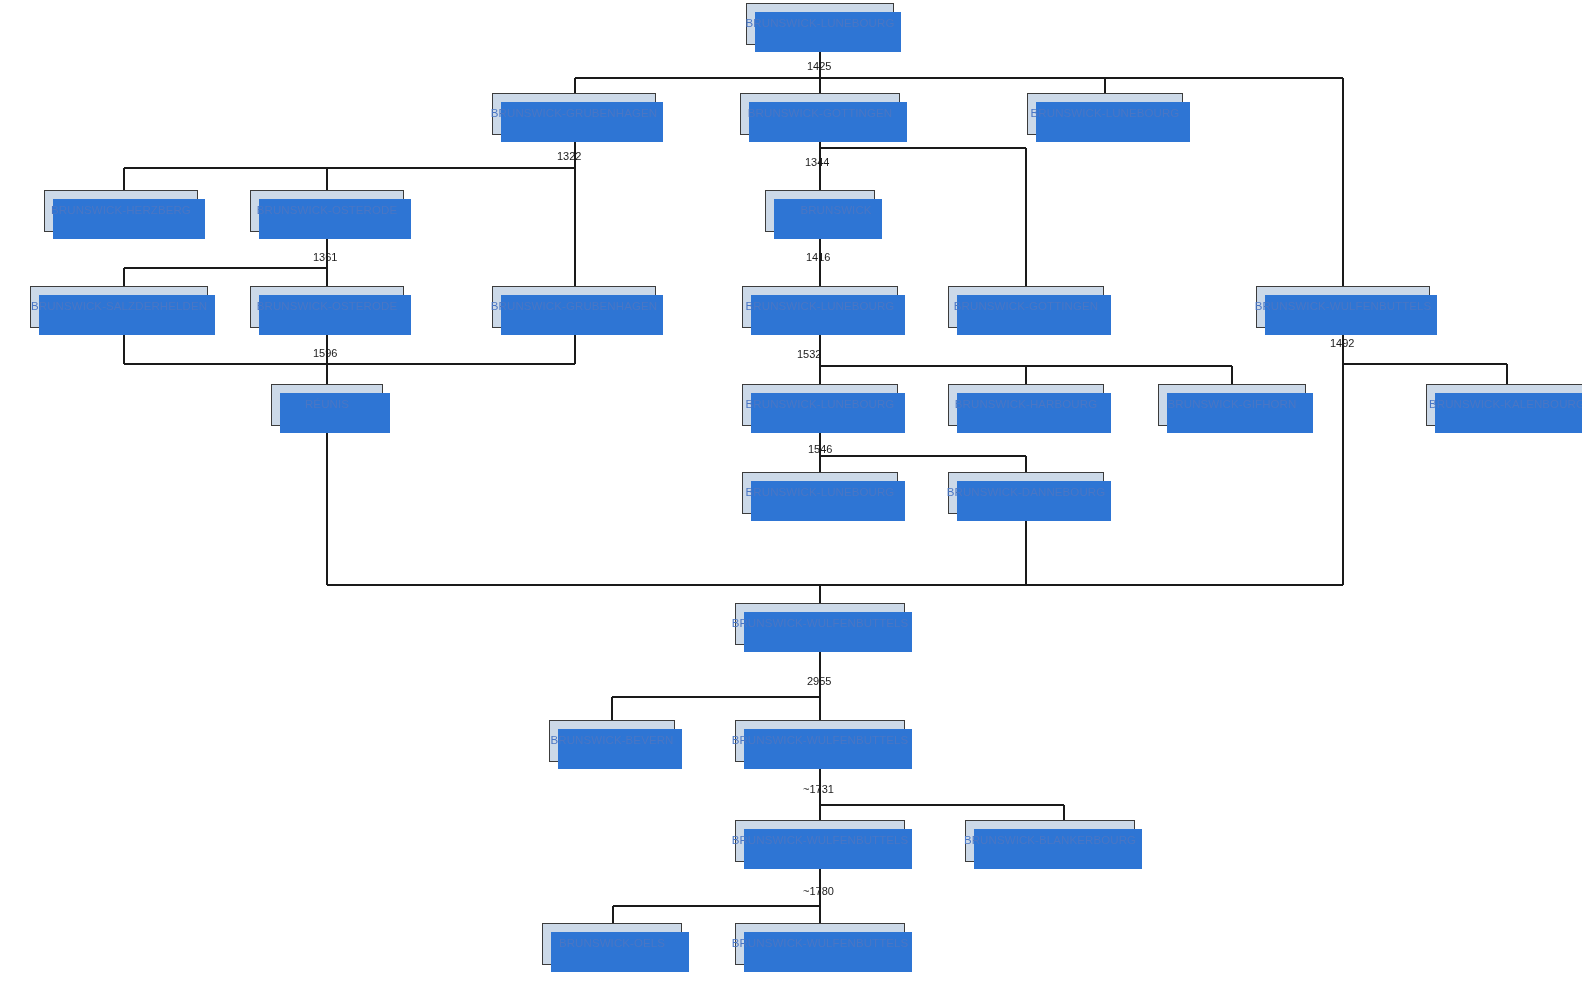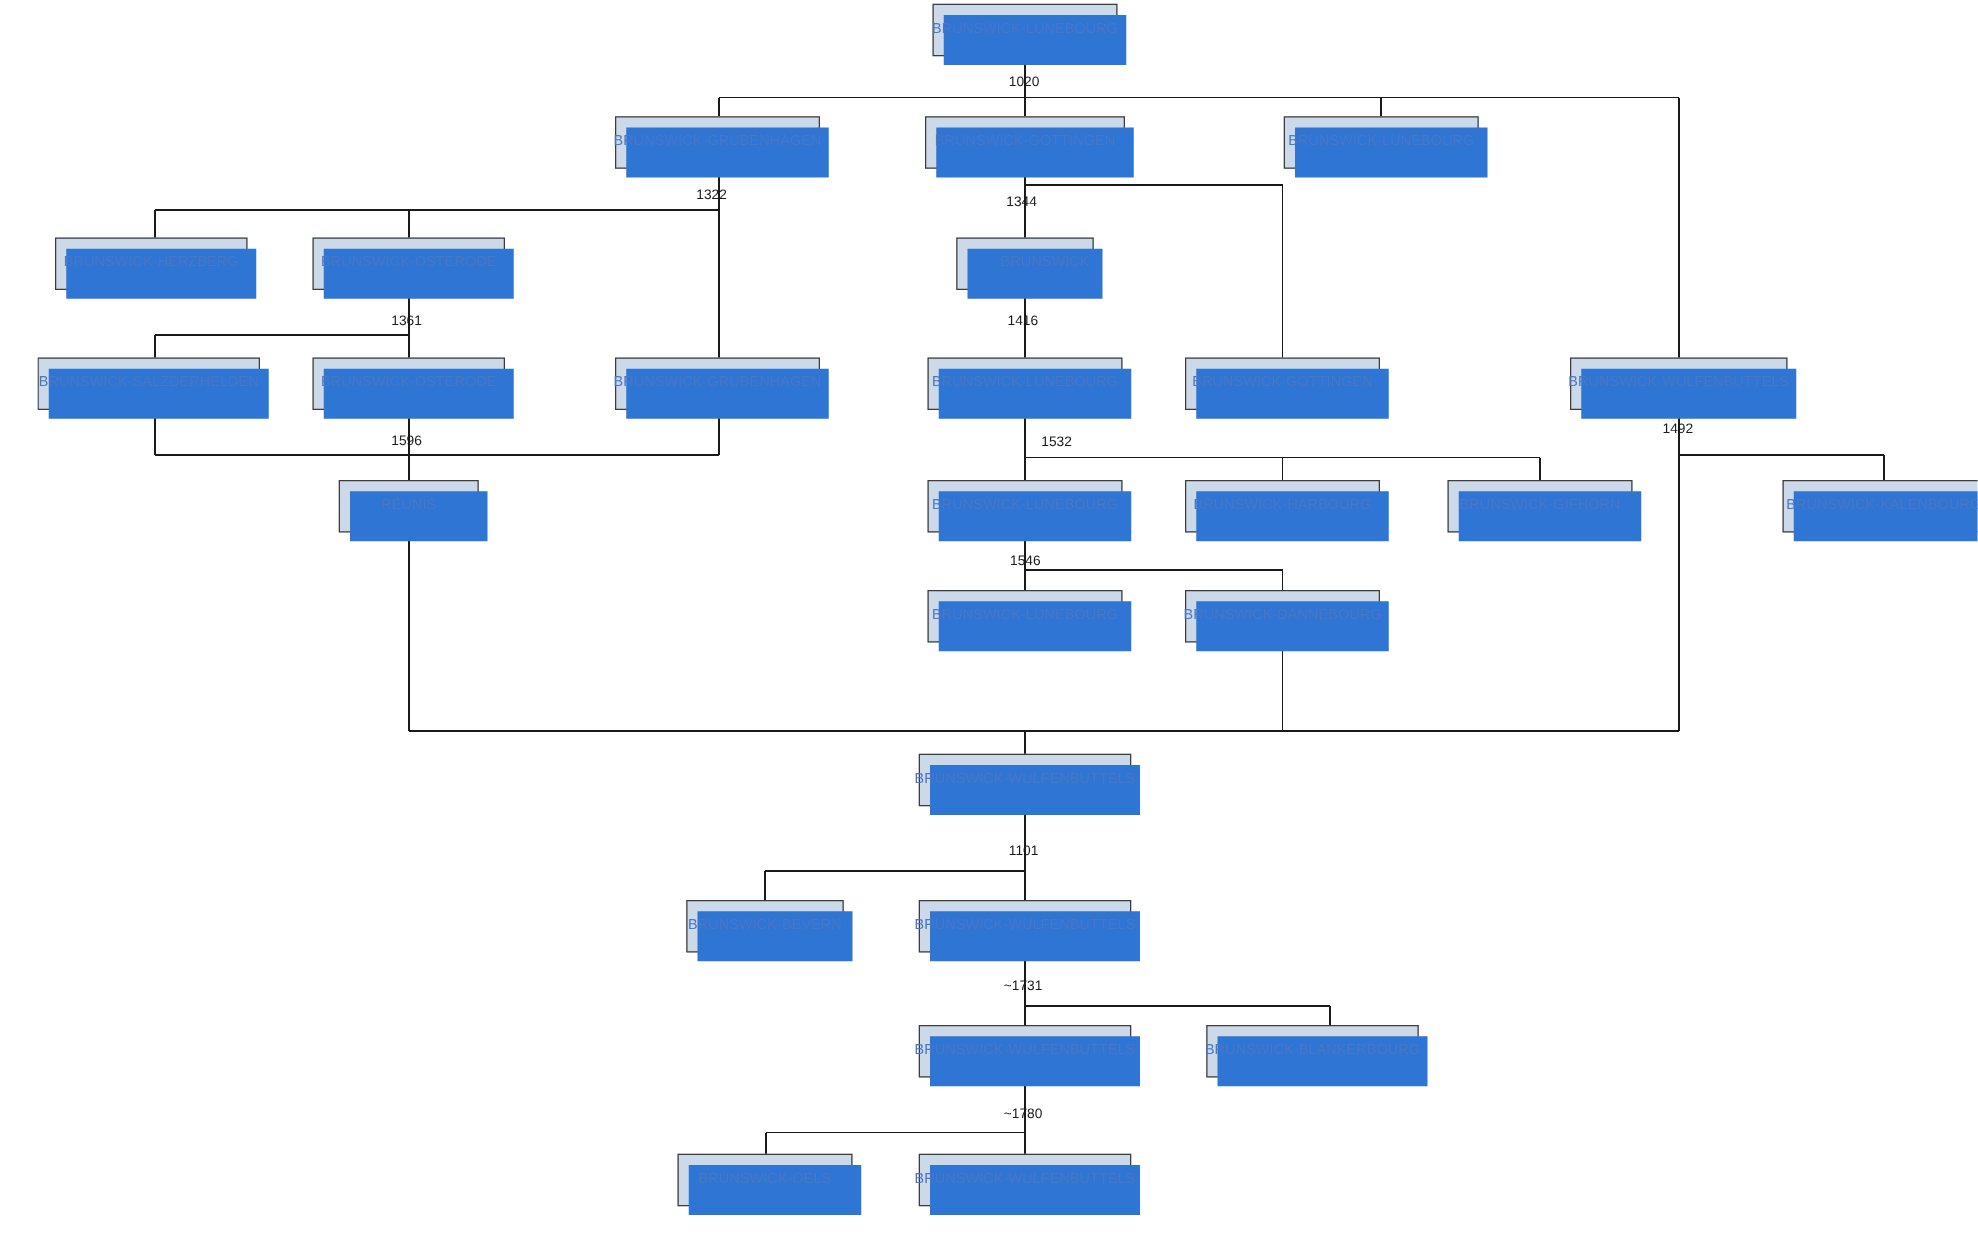--- a/index.html
+++ b/index.html
@@ -221,26 +221,26 @@
       <div class="node" style="left: 512px; top: 923px; width: 140px; height: 42px;">
         <span class="shadow"></span>
         <span class="label">BRUNSWICK-OELS</span>
       </div>
       <div class="node" style="left: 705px; top: 923px; width: 170px; height: 42px;">
         <span class="shadow"></span>
         <span class="label">BRUNSWICK-WULFENBUTTELS</span>
       </div>
     </div>
   <div id="labels-layer">
-      <div class="edge-label" style="left: 777px; top: 61px;">1020</div>
+      <div class="edge-label" style="left: 777px; top: 61px;">1425</div>
       <div class="edge-label" style="left: 527px; top: 151px;">1322</div>
       <div class="edge-label" style="left: 775px; top: 157px;">1344</div>
       <div class="edge-label" style="left: 283px; top: 252px;">1361</div>
       <div class="edge-label" style="left: 776px; top: 252px;">1416</div>
       <div class="edge-label" style="left: 283px; top: 348px;">1596</div>
-      <div class="edge-label" style="left: 803px; top: 349px;">1532</div>
+      <div class="edge-label" style="left: 767px; top: 349px;">1532</div>
       <div class="edge-label" style="left: 1300px; top: 338px;">1492</div>
       <div class="edge-label" style="left: 778px; top: 444px;">1546</div>
-      <div class="edge-label" style="left: 777px; top: 676px;">1101</div>
+      <div class="edge-label" style="left: 777px; top: 676px;">2955</div>
       <div class="edge-label" style="left: 773px; top: 784px;">~1731</div>
       <div class="edge-label" style="left: 773px; top: 886px;">~1780</div>
     </div>
 </div>
 
 </body></html>

